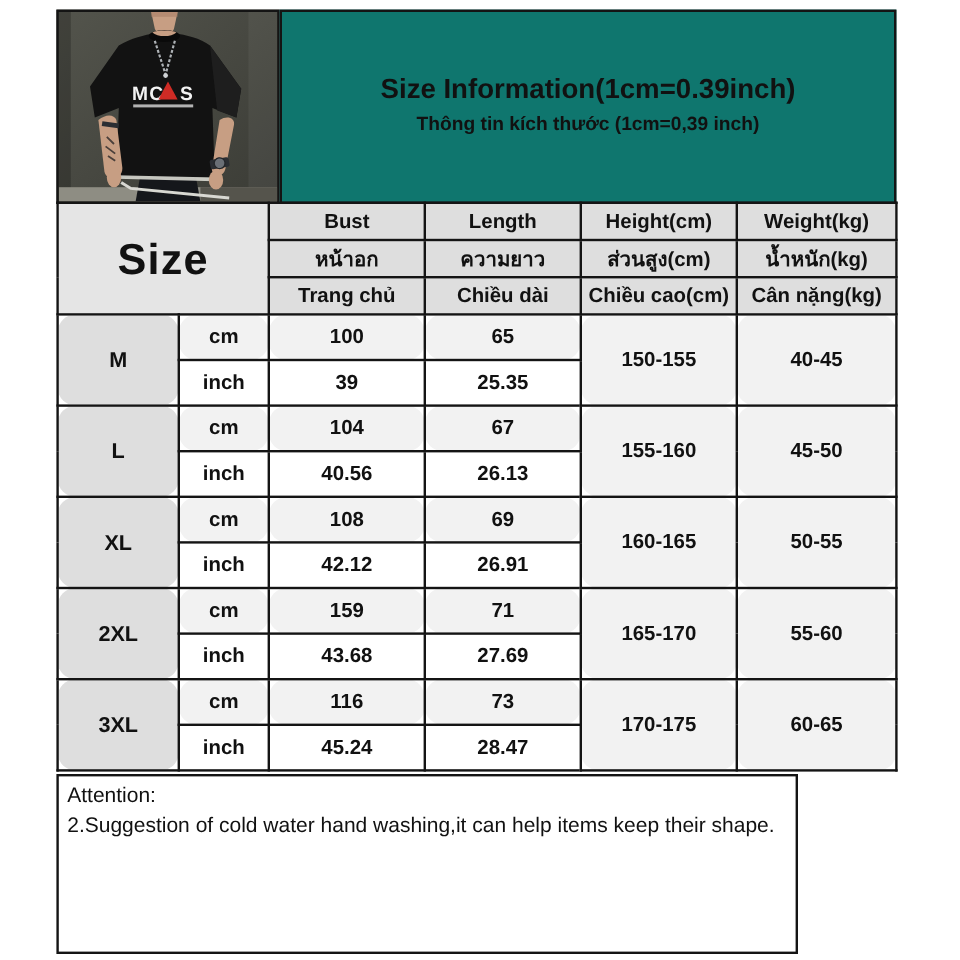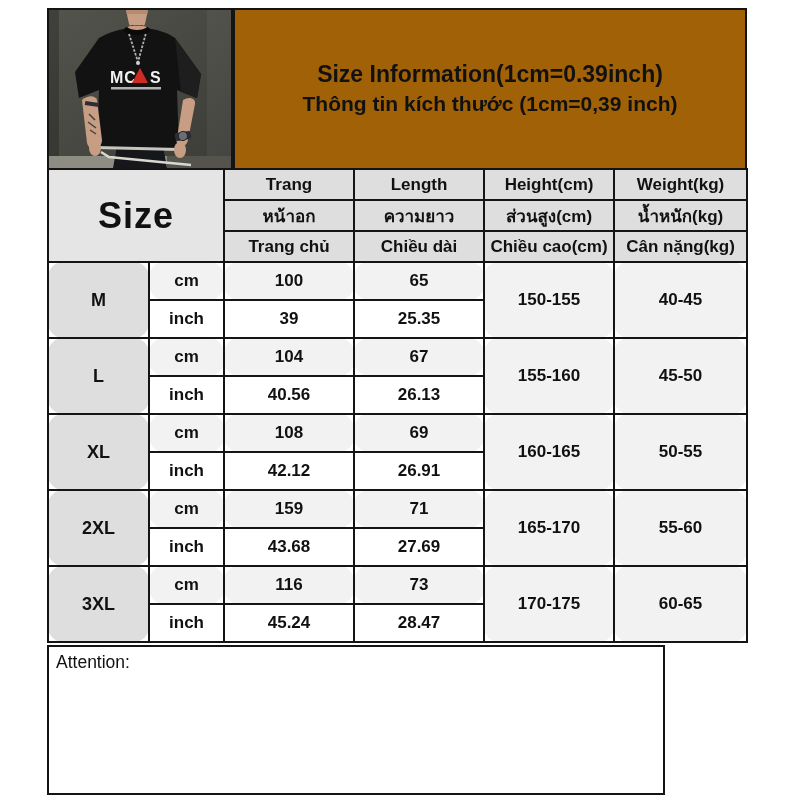--- a/index.html
+++ b/index.html
@@ -12,27 +12,27 @@
   
   .photo-box {
     position:absolute; left:47px; top:8px; width:186px; height:162px;
     box-sizing:border-box; border:2px solid #141414; background:#45463f;
   }
   .photo-box svg { display:block; width:100%; height:100%; }
 
   .title-box {
     position:absolute; left:233px; top:8px; width:514px; height:162px;
     box-sizing:border-box; border:2px solid #141414;
-    background:#a16207;
+    background:#0f766e;
     display:flex; flex-direction:column; justify-content:center; align-items:center;
     text-align:left;
   }
   .title-box .t1 { font-size:23px; font-weight:bold; line-height:30px; }
   .title-box .t2 { font-size:20px; font-weight:bold; line-height:30px; }
-  .title-box .t3 { font-size:21px; font-weight:bold; line-height:30px; }
+  .title-box .t3 { font-size:16px; font-weight:bold; line-height:30px; }
 
   
   table.size-table {
     position:absolute; left:47px; top:168px;
     border-collapse:collapse; table-layout:fixed; width:699px;
   }
   .size-table th, .size-table td {
     border:2px solid #141414; text-align:center; vertical-align:middle;
     font-weight:bold; font-size:17px; padding:0; overflow:hidden;
   }
@@ -121,21 +121,21 @@
       <col style="width:101px">
         <col style="width:75px">
         <col style="width:130px">
       <col style="width:130px">
         <col style="width:130px">
         <col style="width:133px">
     </colgroup>
     <tbody>
         <tr>
       <th class="size-big" rowspan="3" colspan="2">Size</th>
-      <th>Trang</th>
+      <th>Bust</th>
       <th>Length</th>
       <th>Height(cm)</th>
       <th>Weight(kg)</th>
     </tr>
     <tr>
       <th>หน้าอก</th>
       <th>ความยาว</th>
       <th>ส่วนสูง(cm)</th>
       <th>น้ำหนัก(kg)</th>
     </tr>
@@ -213,15 +213,16 @@
     <tr class="r-inch">
       <td>inch</td>
       <td>45.24</td>
       <td>28.47</td>
     </tr>
   </tbody>
     </table>
 
   <div class="attention-box">
     <div>Attention:</div>
+    <div>2.Suggestion of cold water hand washing,it can help items keep their shape.</div>
   </div>
 
 </div>
 
 </body></html>

